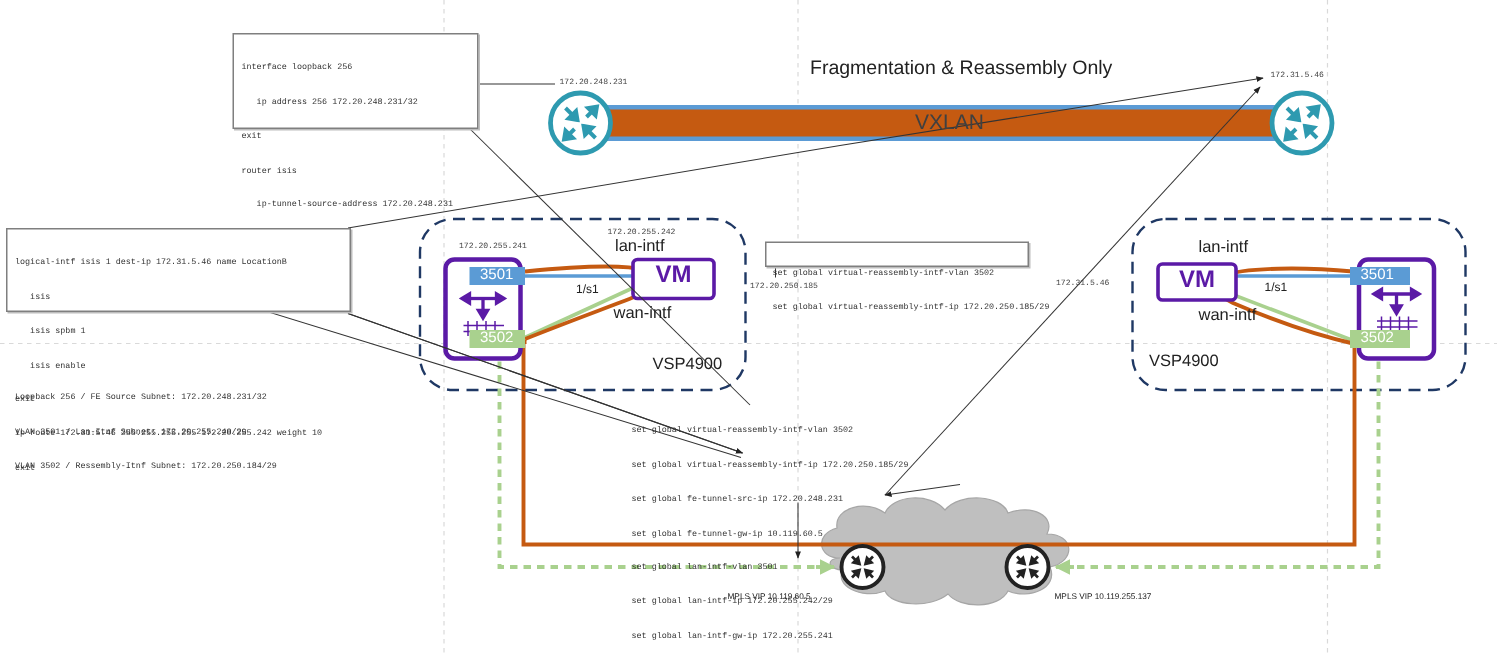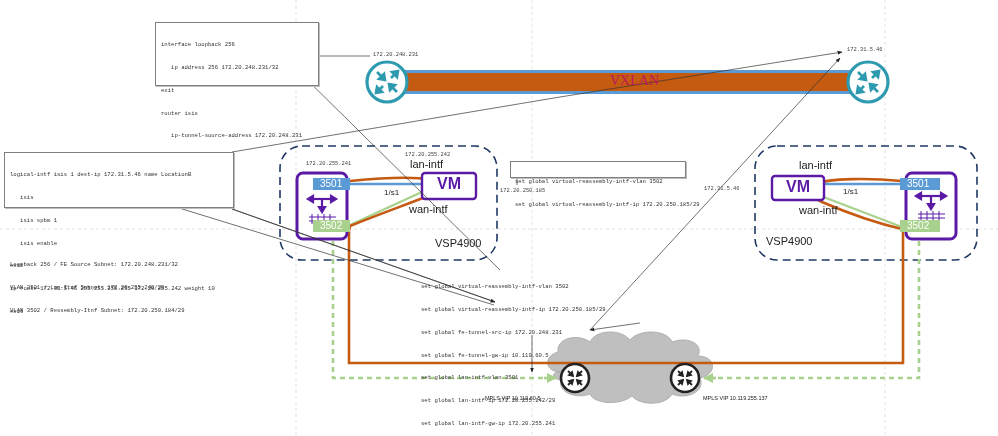--- a/index.html
+++ b/index.html
@@ -180,22 +180,23 @@
       <line x1="590" y1="330" x2="840" y2="58" marker-end="url(#arr)"></line>
       <line x1="495" y1="302" x2="232" y2="209"></line>
       <line x1="495" y1="302" x2="232" y2="209" marker-start="url(#arr)"></line>
       <line x1="494" y1="305" x2="166" y2="204" marker-end="url(#arr)"></line>
       <line x1="640" y1="323" x2="590" y2="330" marker-end="url(#arr)"></line>
       <line x1="532" y1="335" x2="532" y2="372" marker-end="url(#arr)"></line>
       <line x1="517" y1="175" x2="517" y2="185"></line>
     </g>
   </svg>
 
-
-  <div class="lbl sans" style="left:610px;top:73px;font-size:14px;color:#be185d;font-family:Liberation Serif, serif;">VXLAN</div>
+  <div class="lbl sans" style="left:540px;top:37px;font-size:13px;color:#222;">Fragmentation &amp; Reassembly Only</div>
+
+  <div class="lbl sans" style="left:610px;top:73px;font-size:14px;color:#404040;">VXLAN</div>
 
   <div class="lbl mono-tiny" style="left:373px;top:52px;">172.20.248.231</div>
   <div class="lbl mono-tiny" style="left:847px;top:47px;">172.31.5.46</div>
 
   <div class="cfg" style="left:155px;top:22px;width:164px;height:64px;">
     <div>interface loopback 256</div>
     <div>   ip address 256 172.20.248.231/32</div>
     <div>exit</div>
     <div>router isis</div>
     <div>   ip-tunnel-source-address 172.20.248.231</div>

